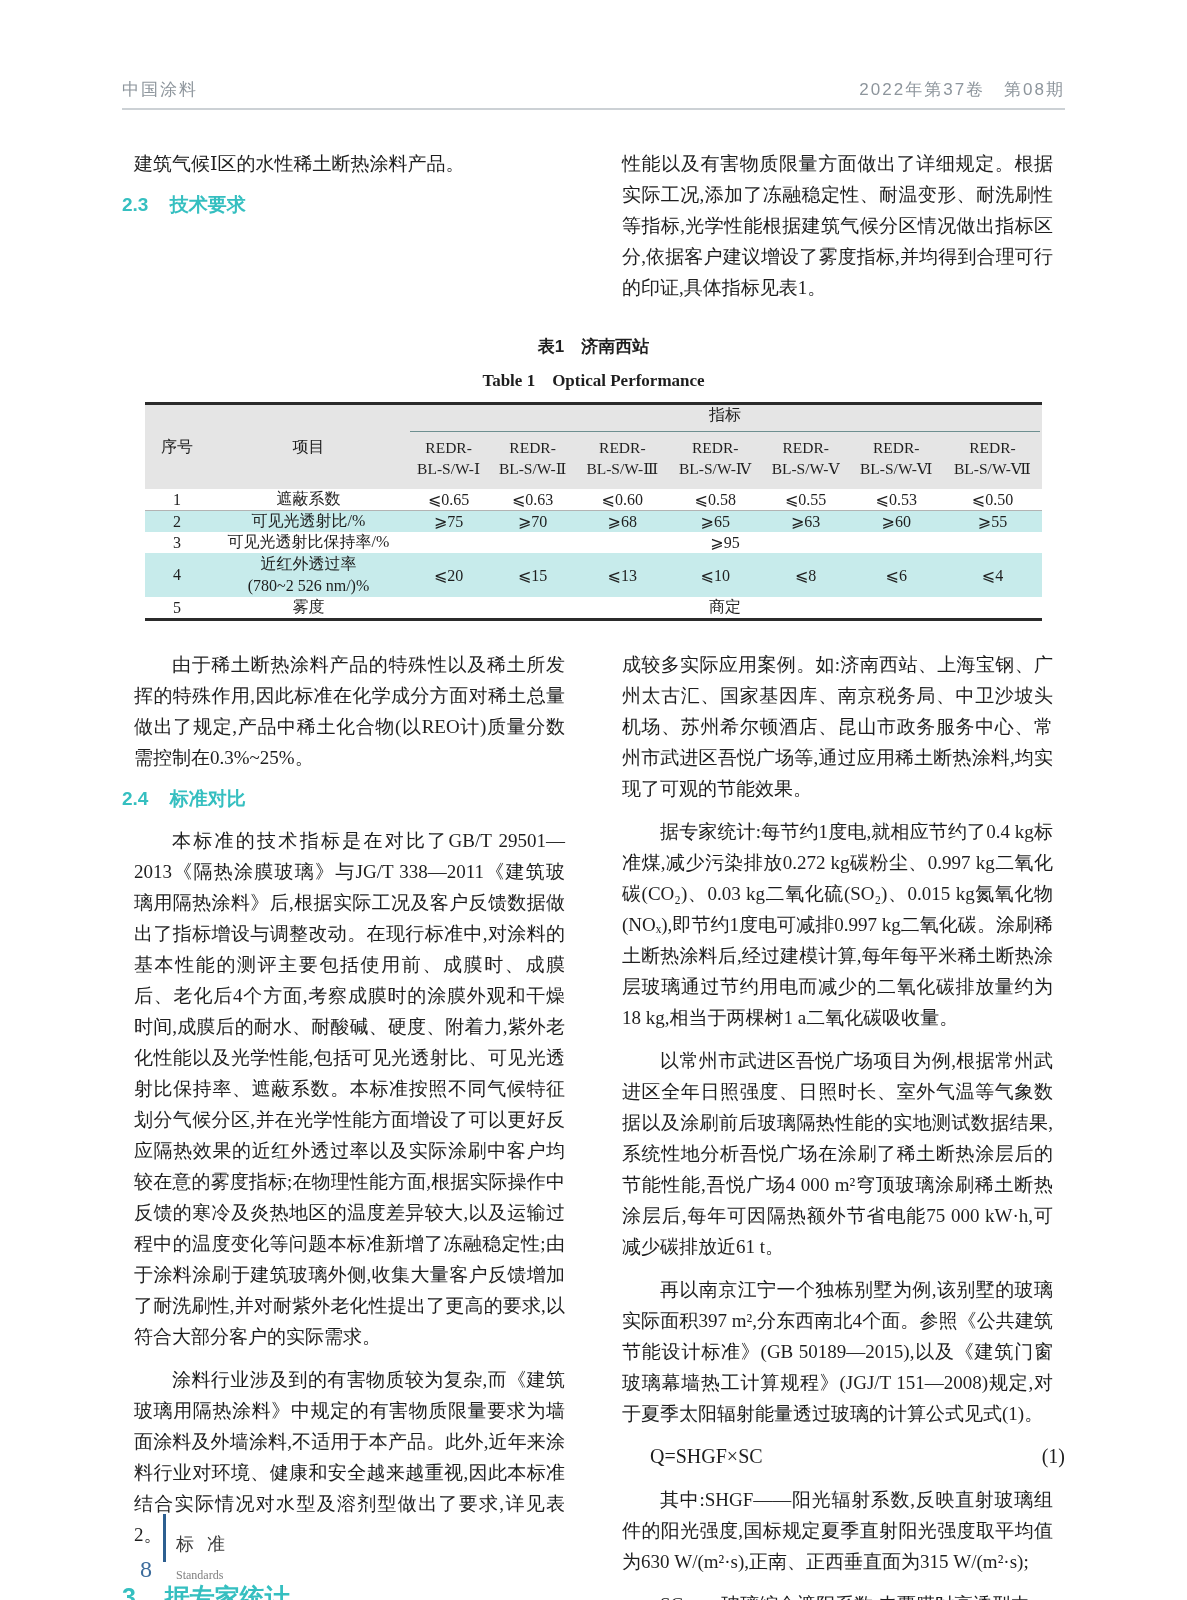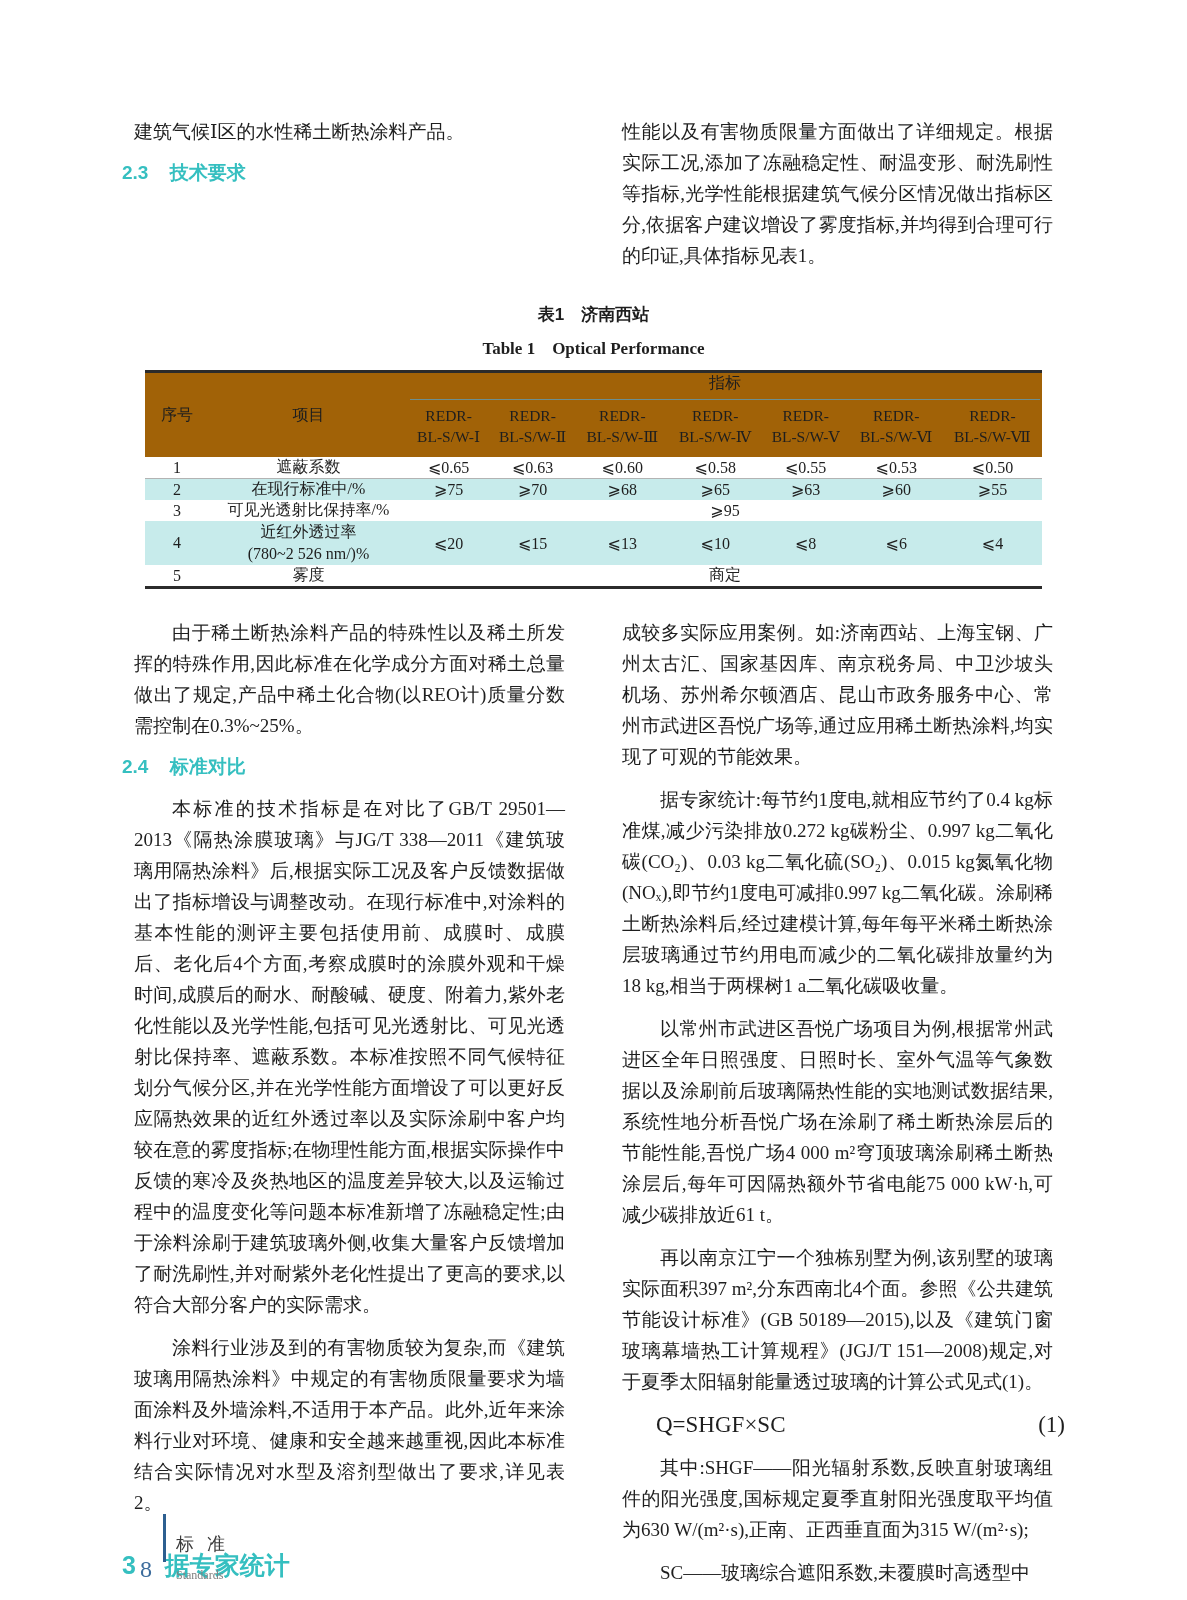--- a/index.html
+++ b/index.html
@@ -55,38 +55,38 @@
     margin:11px 0 10px 0;
   }
   table.t1 {
     width:897px; margin:0 auto;
     border-collapse:collapse;
     border-top:3px solid #2b2b2b;
     border-bottom:3px solid #2b2b2b;
     font-size:16px;
   }
   table.t1 th, table.t1 td { font-weight:normal; text-align:center; padding:0 2px; }
-  thead th { background:#a16207; }
+  thead th { background:#e5e5e5; }
   th.c-no   { width:60px; }
   th.c-item { width:195px; }
   th.c-index { padding-top:8px; }
   th.c-index .index-label {
     display:block; width:100%; margin:0 auto 0 auto;
     border-bottom:1px solid #6d8f90; padding-bottom:5px; font-size:16px;
   }
   tr.models th { padding:5px 0 10px 0; line-height:21px; font-size:15.5px; }
   tbody td { padding:7px 2px; }
   tbody .t-item { text-align:left; padding-left:28px; }
   tbody .t-item .sub { line-height:22px; }
   tr.r-teal { background:#c7ebeb; }
   tr.r-sep  { border-bottom:1px solid #b3b3b3; }
   
   .formula {
     display:flex; justify-content:space-between;
-    font-size:23px; line-height:31px; padding-left:2em;align-items:center;
+    font-size:20px; line-height:31px; padding-left:2em;align-items:center;
   }
   
   .page-footer {
     position:absolute; left:140px; top:1492px;
     display:flex; align-items:center;
   }
   .pageno {
     color:#3c6c9c; font-size:24px; margin-right:11px;
     font-family:"Liberation Serif","DejaVu Serif",serif;
     align-self:flex-end;
@@ -97,20 +97,24 @@
     font-family:"Liberation Sans","DejaVu Sans",sans-serif;
     font-size:18px; color:#3a3a3a; letter-spacing:4px; line-height:24px;margin-top:40px;
   }
   .f-en { font-size:12px; color:#808080; line-height:16px;margin-top:11px; }
 </style>
 </head>
 <body>
 
 <div class="page">
 
+  <header class="page-header">
+    <span>中国涂料</span>
+    <span>2022年第37卷　第08期</span>
+  </header>
 
   <div class="cols intro-cols">
     <div class="col">
       <p class="noindent">建筑气候Ⅰ区的水性稀土断热涂料产品。</p>
       <h3 class="sec">
         <span class="sec-num">2.3</span>
         <span class="sec-title">技术要求</span>
       </h3>
     </div>
     <div class="col">
@@ -169,21 +173,21 @@
           <td>⩽0.65</td>
           <td>⩽0.63</td>
           <td>⩽0.60</td>
           <td>⩽0.58</td>
           <td>⩽0.55</td>
           <td>⩽0.53</td>
           <td>⩽0.50</td>
         </tr>
         <tr class="r-teal">
           <td>2</td>
-          <td class="t-item">在现行标准中/%</td>
+          <td class="t-item">可见光透射比/%</td>
           <td>⩾75</td>
           <td>⩾70</td>
           <td>⩾68</td>
           <td>⩾65</td>
           <td>⩾63</td>
           <td>⩾60</td>
           <td>⩾55</td>
         </tr>
         <tr>
           <td>3</td>

